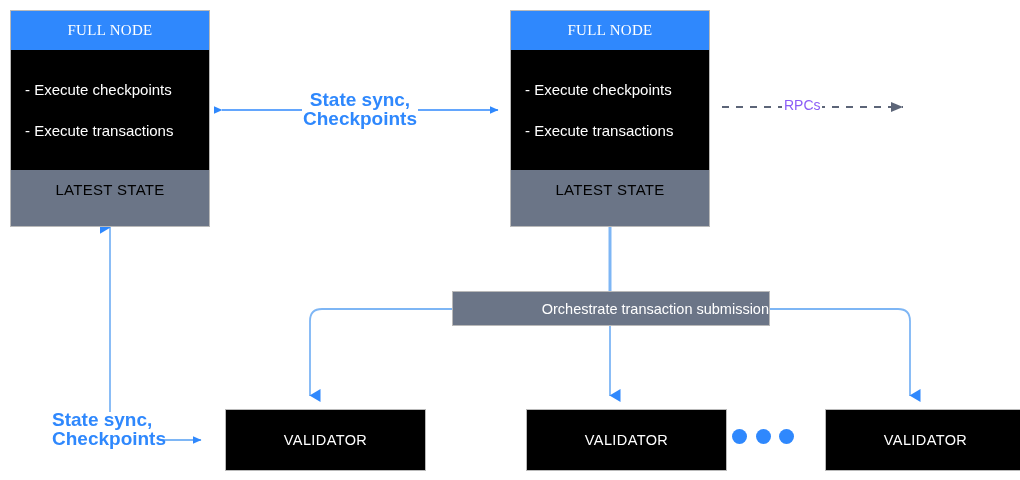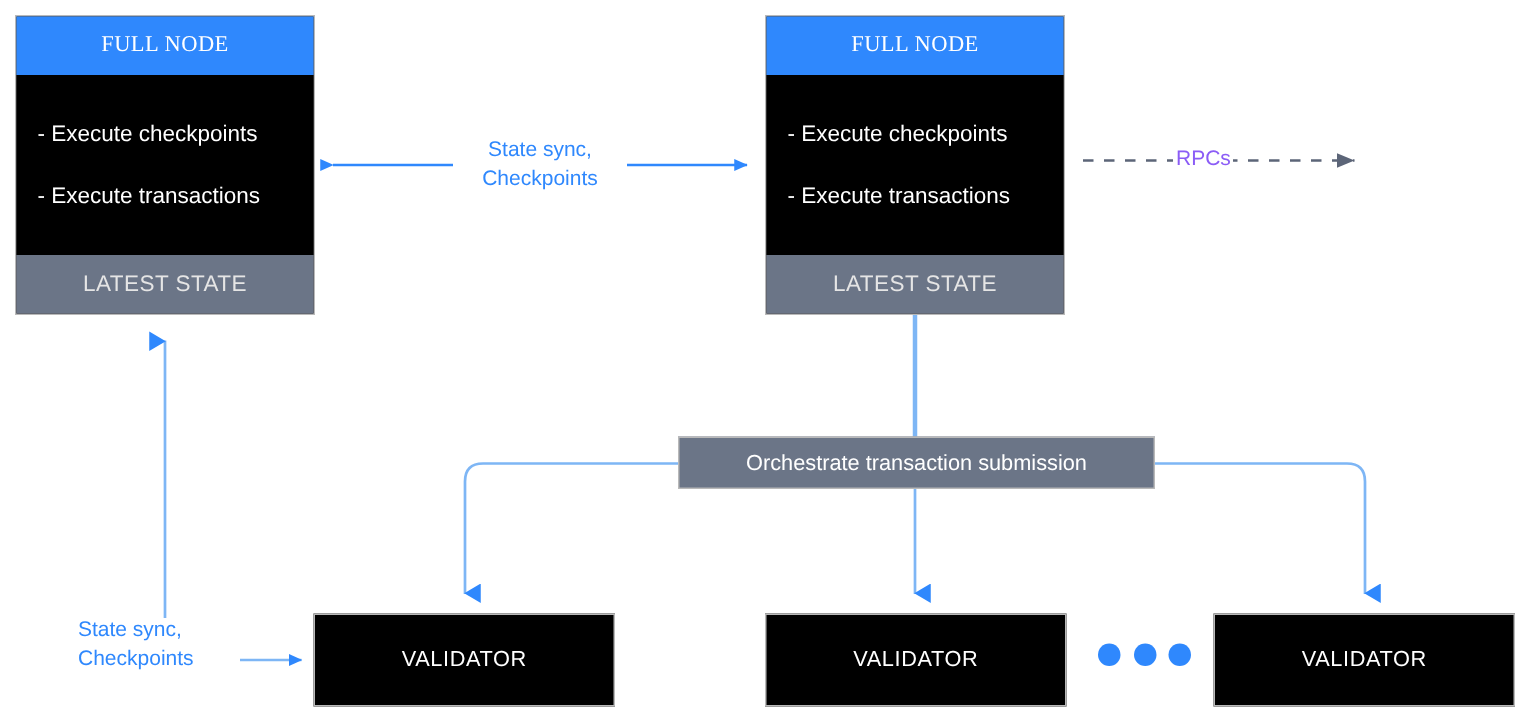--- a/index.html
+++ b/index.html
@@ -58,61 +58,62 @@
     flex-direction: column;
     justify-content: center;
     gap: 24px;
   }
   .full-node-body .bullet {
     color: #ffffff;
     font-size: 15px;
     white-space: nowrap;
   }
   .full-node-footer {
-    height: 39px;
+    height: 56px;
     line-height: 39px;
     text-align: center;
-    color: #e5e5e5;
+    color: #000000;
     font-size: 15px;
     letter-spacing: 0.3px;
   }
 
   #full-node-left  { left: 10px;  top: 10px; }
   #full-node-right { left: 510px; top: 10px; }
 
   
   #orchestrator-box {
     position: absolute;
     left: 452px;
     top: 291px;
     width: 318px;
     height: 35px;
     box-sizing: border-box;
     border: 1px solid #b9b9b9;
     display: flex;
     align-items: center;
-    justify-content: center;
+    justify-content: flex-end;
     color: #ffffff;
     font-size: 14.5px;
   }
 
   
   .validator-box {
     position: absolute;
     width: 201px;
     height: 62px;
     box-sizing: border-box;
     background: #000000;
     border: 1px solid #b9b9b9;
     display: flex;
     align-items: center;
     justify-content: center;
     color: #ffffff;
     font-size: 14.5px;
     letter-spacing: 0.4px;
+    margin-left: 16px;
   }
   #validator-1 { left: 209px; top: 409px; }
   #validator-2 { left: 510px; top: 409px; }
   #validator-3 { left: 809px; top: 409px; }
 
   
   #ellipsis-dots {
     position: absolute;
     left: 732px;
     top: 428px;
@@ -124,24 +125,25 @@
   }
   #ellipsis-dots .dot {
     width: 15px;
     height: 15px;
     border-radius: 50%;
   }
 
   
   .edge-label {
     position: absolute;
-    font-size: 14px;
+    font-size: 19px;
     line-height: 19px;
     text-align: center;
     white-space: pre-line;
+    font-weight: bold;
   }
   #label-state-sync-top {
     left: 302px;
     top: 90px;
     width: 116px;
   }
   #label-state-sync-bottom {
     left: 52px;
     top: 410px;
     width: 118px;

